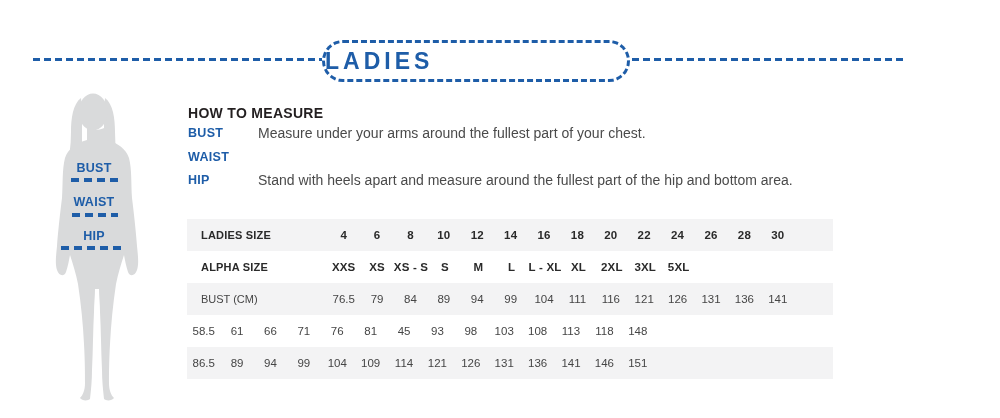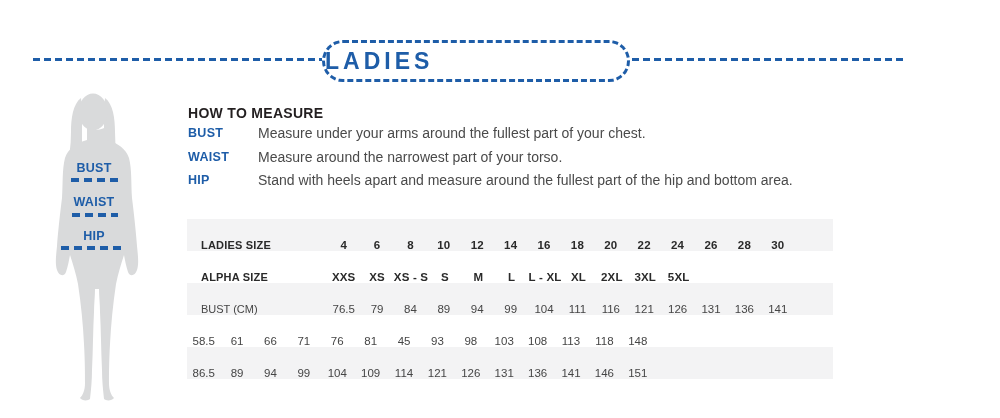--- a/index.html
+++ b/index.html
@@ -40,21 +40,21 @@
   .howto{position:absolute;left:188px;top:104px;width:720px;}
   .howto-heading{font-size:14px;font-weight:bold;color:var(--dark);
                  letter-spacing:0.3px;margin-bottom:0;line-height:18px;}
   .howto-row{display:flex;line-height:23.5px;}
   .howto-label{width:70px;flex:0 0 70px;font-weight:bold;font-size:12.5px;
                color:var(--blue);letter-spacing:0.3px;}
   .howto-text{font-size:14px;color:var(--gray);}
 
   
   .size-table{position:absolute;left:187px;top:219px;width:646px;}
-  .t-row{display:flex;align-items:flex-end;height:32px;width:646px;background:#ffffff;}
+  .t-row{display:flex;align-items:center;height:32px;width:646px;background:#ffffff;}
   .t-row.striped{background:var(--stripe);}
   .t-label{width:140px;flex:0 0 140px;padding-left:14px;white-space:nowrap;}
   .t-cell{flex:0 0 33.4px;text-align:center;white-space:nowrap;}
   .bold-row{font-weight:bold;font-size:11.5px;color:#2A2A2A;letter-spacing:0.2px;}
   .bold-row .t-label{font-size:11px;}
   .measure-row{font-size:11.5px;color:#454545;}
   .measure-row .t-label{font-size:11px;}
 </style>
 </head>
 <body>
@@ -115,21 +115,20 @@
   <div class="fig-line ln-hip"></div>
 
   <div class="howto">
     <div class="howto-heading">HOW TO MEASURE</div>
     <div class="howto-row">
       <span class="howto-label">BUST</span>
       <span class="howto-text">Measure under your arms around the fullest part of your chest.</span>
     </div>
     <div class="howto-row">
       <span class="howto-label">WAIST</span>
-      <span class="howto-text">Measure around the narrowest part of your torso.</span>
     </div>
     <div class="howto-row">
       <span class="howto-label">HIP</span>
       <span class="howto-text">Stand with heels apart and measure around the fullest part of the hip and bottom area.</span>
     </div>
   </div>
 
   <div class="size-table" id="size-table">
       <div class="t-row striped bold-row">
         <div class="t-label">LADIES SIZE</div>

